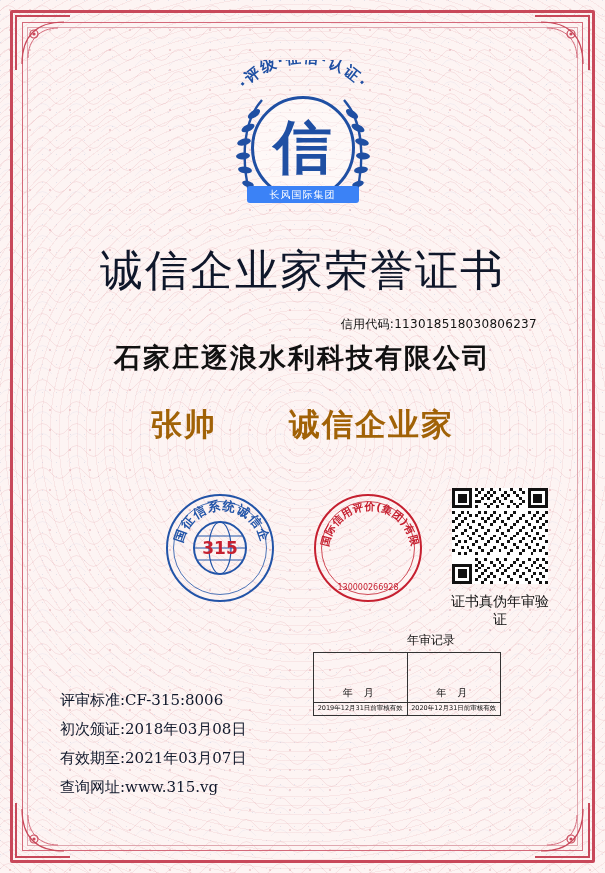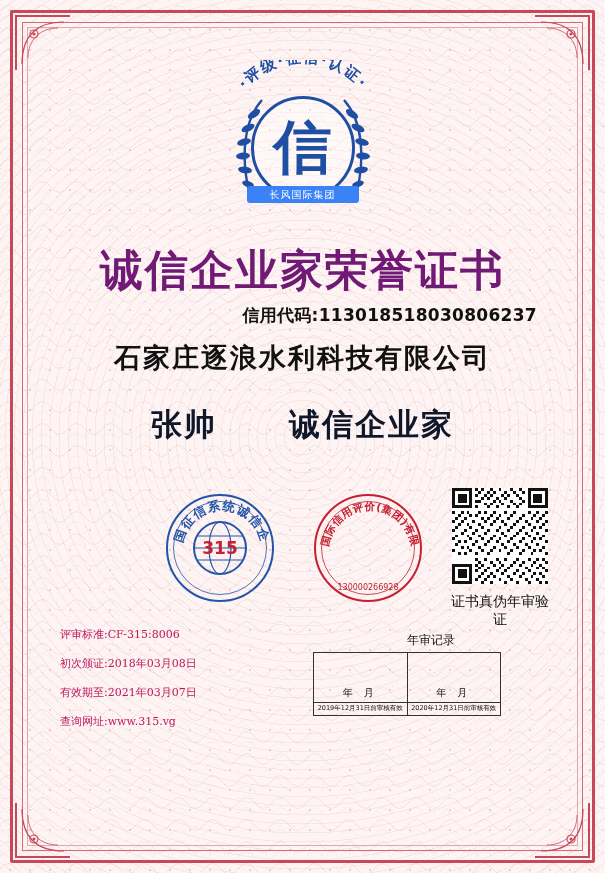--- a/index.html
+++ b/index.html
@@ -145,31 +145,31 @@
   .laurel.right { right: 26px; transform: scaleX(-1); }
 
   
   .main-title {
     position: absolute;
     left: 0; right: 0;
     top: 210px;
     text-align: center;
     font-family: "DejaVu Sans", sans-serif;
     font-size: 43px;
-    font-weight: bold;
-    color: #701a75;
+    font-weight: normal;
+    color: #0f172a;
     letter-spacing: 2px;
   }
   .credit-code {
     position: absolute;
     right: 36px;
-    top: 272px;
-    font-family: "DejaVu Sans", sans-serif;
-    font-size: 17px;
-    font-weight: bold;
+    top: 284px;
+    font-family: "DejaVu Sans", sans-serif;
+    font-size: 12px;
+    font-weight: normal;
     color: #111;
     letter-spacing: 0.3px;
   }
   .company-name {
     position: absolute;
     left: 0; right: 0;
     top: 308px;
     text-align: center;
     font-family: "DejaVu Sans", sans-serif;
     font-size: 27px;
@@ -178,21 +178,21 @@
     letter-spacing: 2px;
   }
   .person-row {
     position: absolute;
     left: 0; right: 0;
     top: 372px;
     display: flex;
     justify-content: center;
     align-items: baseline;
     gap: 72px;
-    color: #0f172a;
+    color: #a16207;
     font-family: "DejaVu Sans", sans-serif;
     font-size: 31px;
     font-weight: bold;
     letter-spacing: 2px;
   }
 
   
   .seals {
     position: absolute;
     left: 0; right: 0;
@@ -293,25 +293,25 @@
     margin-top: 9px;
     font-size: 14px;
     color: #111;
     font-family: "DejaVu Sans", sans-serif;
   }
 
   
   .info-lines {
     position: absolute;
     left: 28px;
-    top: 588px;
+    top: 654px;
     font-family: "DejaVu Serif", serif;
-    font-size: 11px;
+    font-size: 15px;
     line-height: 29px;
-    color: #be185d;
+    color: #0f172a;
   }
   .info-lines div { white-space: nowrap; }
 
   .record-box {
     position: absolute;
     right: 24px;
     top: 600px;
     width: 236px;
   }
   .record-title {

